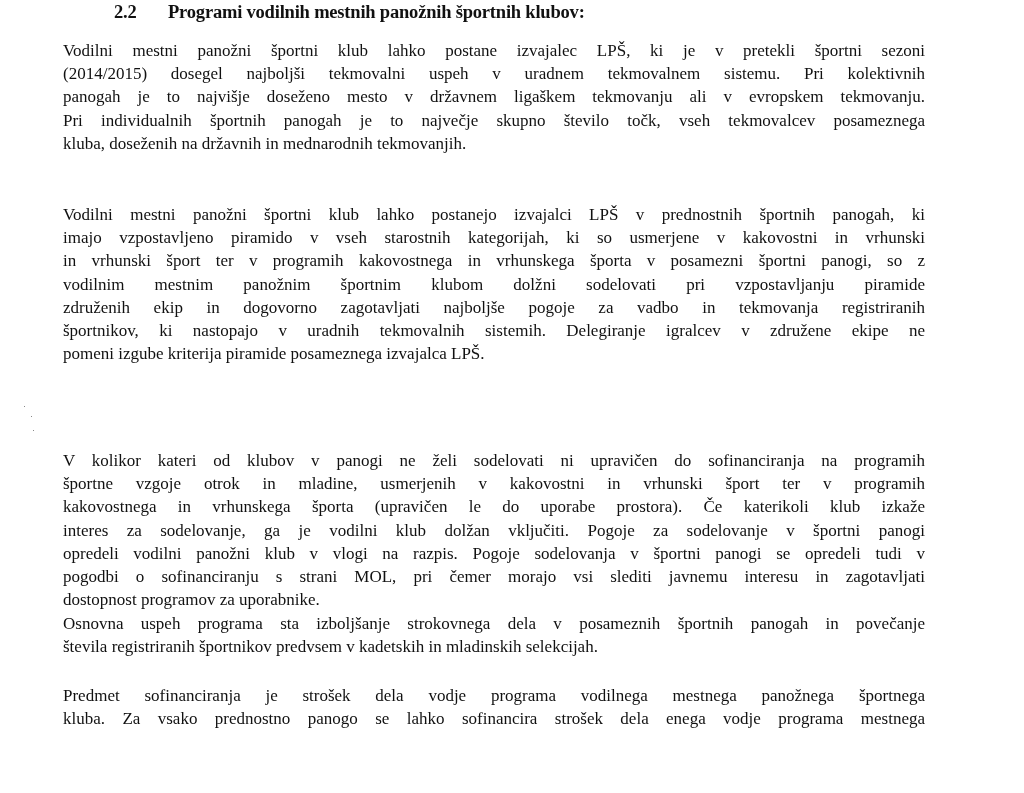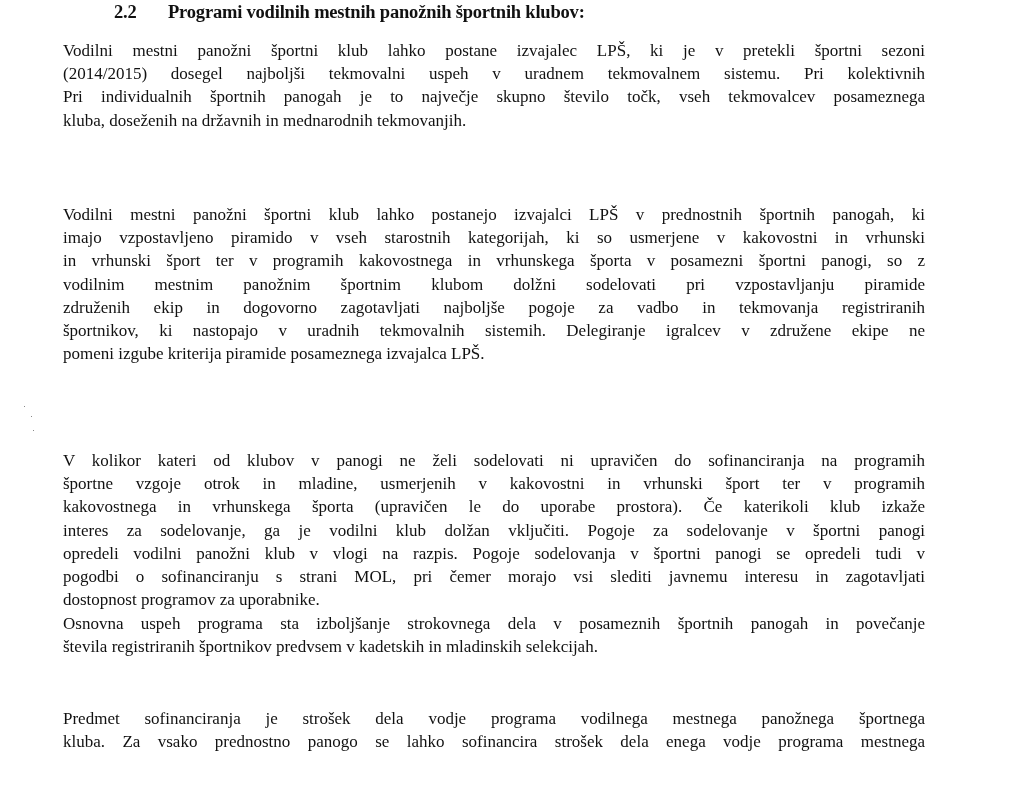--- a/index.html
+++ b/index.html
@@ -39,21 +39,21 @@
       width: 862px;
       font-size: 17px;
       line-height: 23.2px;
       text-align: justify;
       text-align-last: left;
     }
     .p1 { top: 39px; }
     .p2 { top: 203px; }
     .p3 { top: 449px; }
     .p4 { top: 612px; }
-    .p5 { top: 684px; margin-top: 23px; }
+    .p5 { top: 684px; }
     .line {
       display: block;
       text-align: justify;
       text-align-last: justify;
       white-space: nowrap;
     }
     .line.last {
       text-align-last: left;
     }
     .specks {
@@ -74,20 +74,21 @@
 
 <div class="page">
 
   <div class="heading">
     <span class="num">2.2</span><span>Programi vodilnih mestnih panožnih športnih klubov:</span>
   </div>
 
   <div class="para p1">
     <span class="line">Vodilni mestni panožni športni klub lahko postane izvajalec LPŠ, ki je v pretekli športni sezoni</span>
     <span class="line">(2014/2015) dosegel najboljši tekmovalni uspeh v uradnem tekmovalnem sistemu. Pri kolektivnih</span>
+    <span class="line">panogah je to najvišje doseženo mesto v državnem ligaškem tekmovanju ali v evropskem tekmovanju.</span>
     <span class="line">Pri individualnih športnih panogah je to največje skupno število točk, vseh tekmovalcev posameznega</span>
     <span class="line last">kluba, doseženih na državnih in mednarodnih tekmovanjih.</span>
   </div>
 
   <div class="para p2">
     <span class="line">Vodilni mestni panožni športni klub lahko postanejo izvajalci LPŠ v prednostnih športnih panogah, ki</span>
     <span class="line">imajo vzpostavljeno piramido v vseh starostnih kategorijah, ki so usmerjene v kakovostni in vrhunski</span>
     <span class="line">in vrhunski šport ter v programih kakovostnega in vrhunskega športa v posamezni športni panogi, so z</span>
     <span class="line">vodilnim mestnim panožnim športnim klubom dolžni sodelovati pri vzpostavljanju piramide</span>
     <span class="line">združenih ekip in dogovorno zagotavljati najboljše pogoje za vadbo in tekmovanja registriranih</span>

